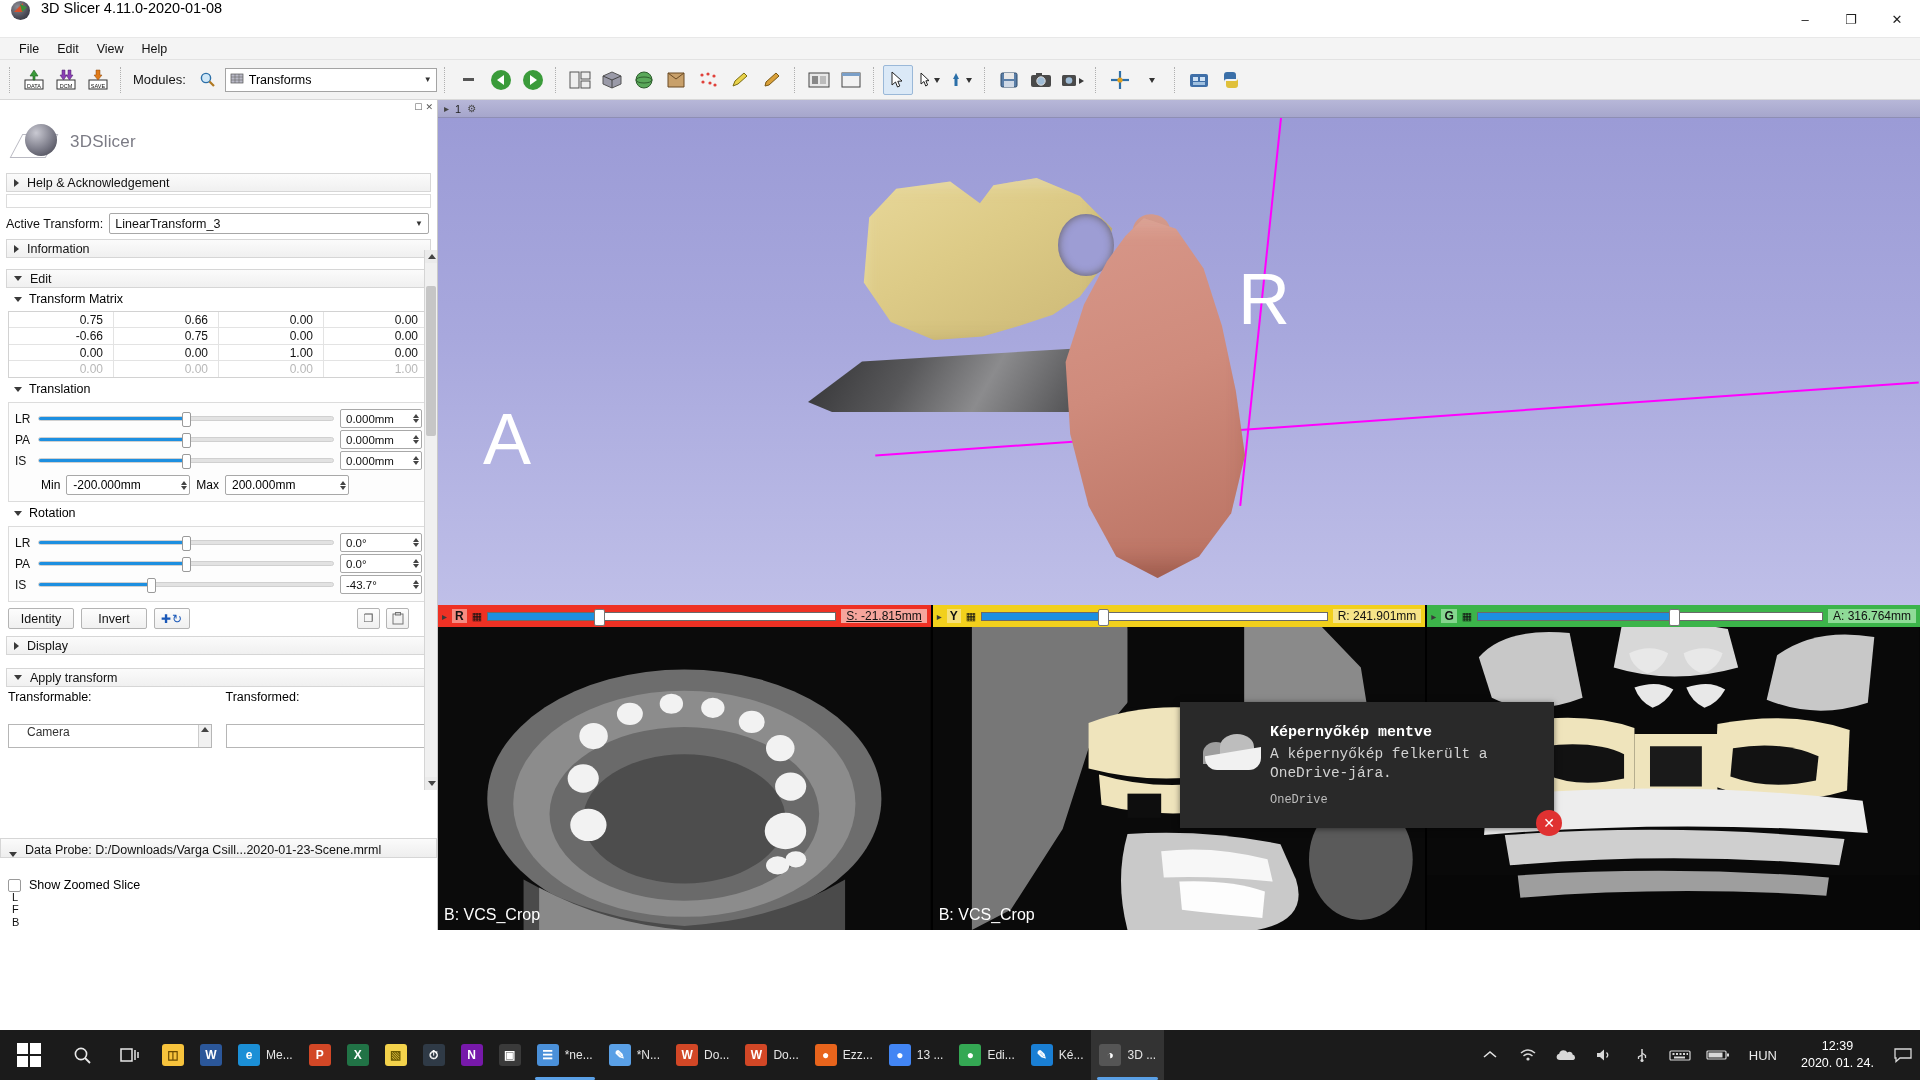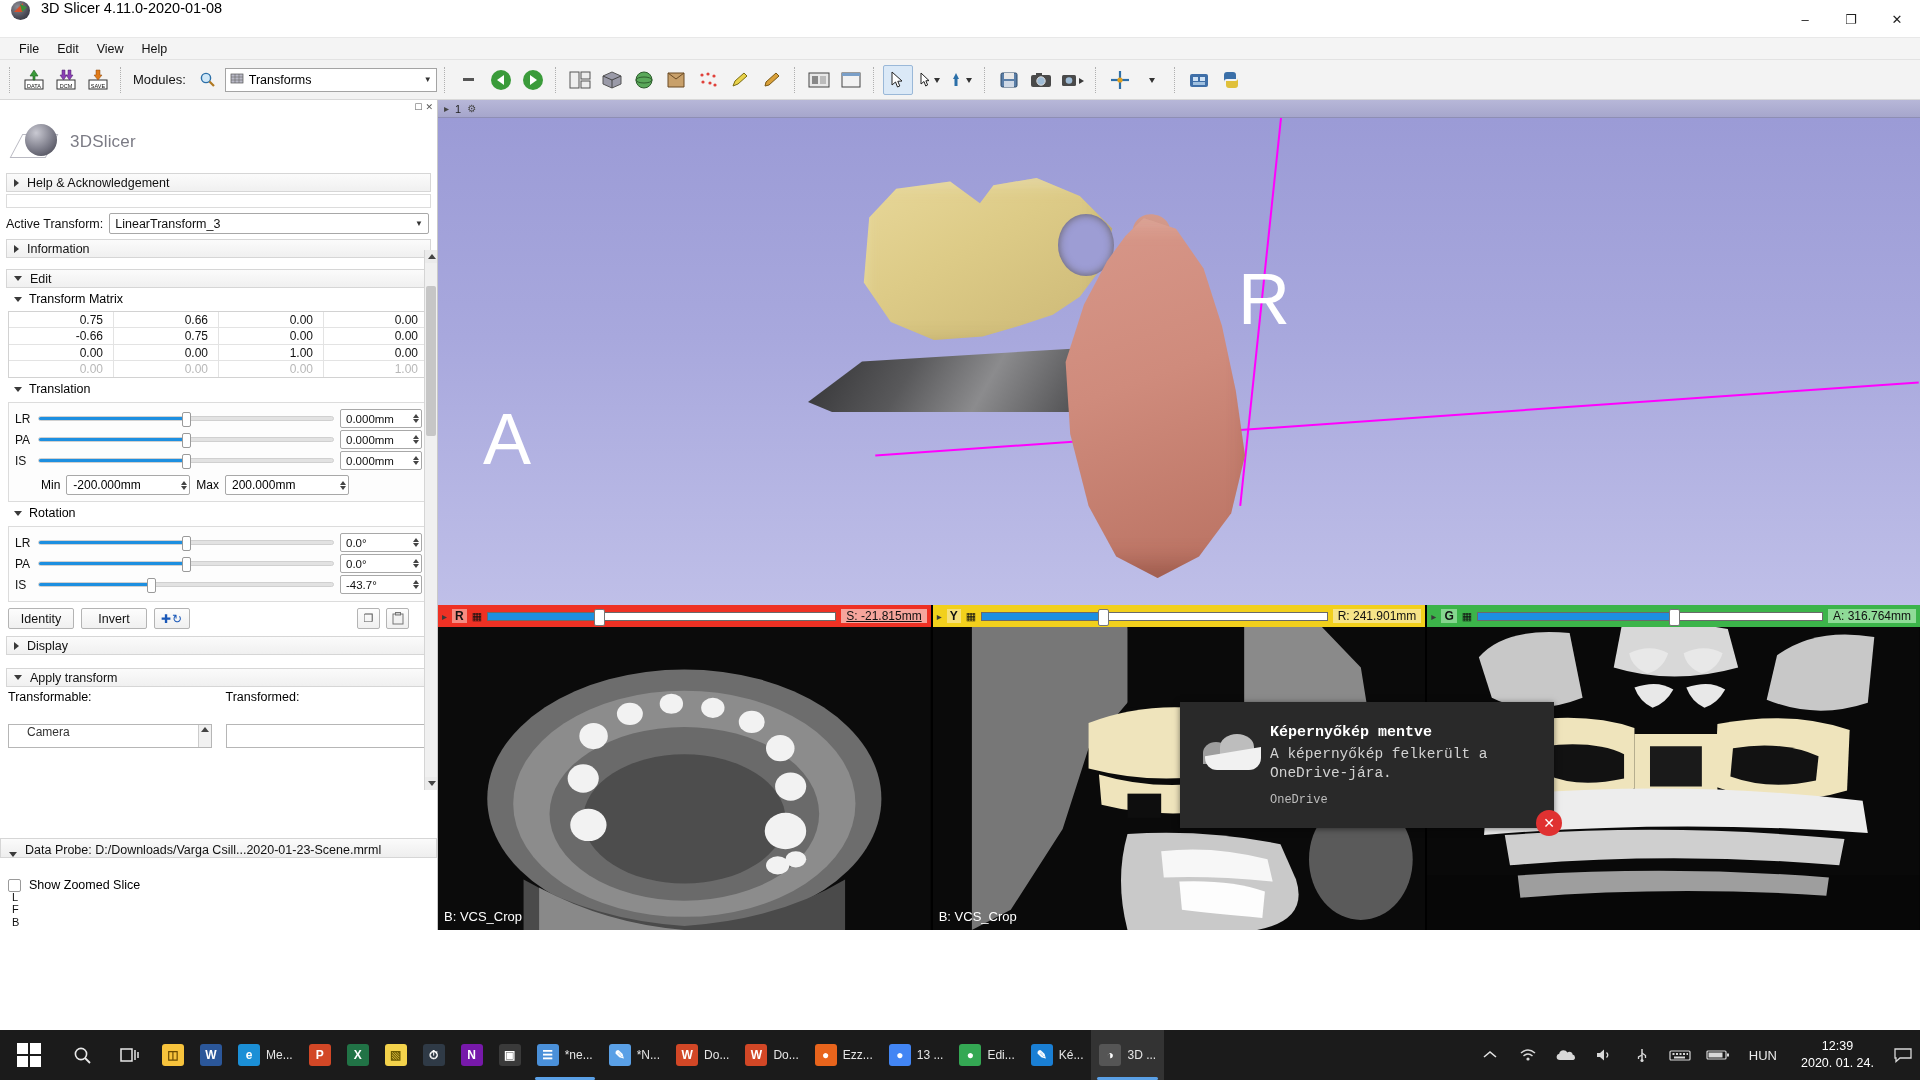--- a/index.html
+++ b/index.html
@@ -235,21 +235,21 @@
   .sbar.grn .slet { background: #86d68f; }
   .sbar .sgrid { font-size: 11px; color: #111; }
   .sbar .strack { position: relative; flex: 1; height: 9px; background: #fff; border: 1px solid #6a6a6a; }
   .sbar .sfill { position: absolute; left: 0; top: 0; bottom: 0; background: #1d8fe0; }
   .sbar .sknob { position: absolute; top: -4px; width: 11px; height: 17px; background: #fff; border: 1px solid #777; border-radius: 2px; }
   .sbar .sval { font-size: 12px; color: #111; padding: 0 5px; }
   .sbar.red .sval { background: #f6a59c; text-decoration: underline; }
   .sbar.yel .sval { background: #f6e488; }
   .sbar.grn .sval { background: #8fdb97; }
   .slice-img { position: absolute; left: 0; top: 22px; right: 0; bottom: 0; background: #000; overflow: hidden; }
-  .slice-label { position: absolute; left: 6px; bottom: 6px; color: #fff; font-size: 13px; }
+  .slice-label { position: absolute; left: 6px; bottom: 6px; color: #fff; font-size: 16px; }
 
   
   .toast {
     position: absolute; left: 1180px; top: 702px; width: 374px; height: 126px;
     background: #292929; box-shadow: 0 1px 6px rgba(0,0,0,.5); display: flex; padding: 16px 14px;
   }
   .toast-icon { width: 76px; display: flex; align-items: flex-start; justify-content: center; padding-top: 16px; }
   .cloud { position: relative; width: 62px; height: 36px; }
   .cloud .c1 { position: absolute; left: 4px; bottom: 0; width: 56px; height: 23px; background: #f1f1f1; border-radius: 0 0 12px 12px; clip-path: polygon(0 40%,100% 0,100% 100%,0 100%); }
   .cloud .c2 { position: absolute; left: 2px; top: 8px; width: 26px; height: 22px; background: #9d9d9d; border-radius: 50% 50% 0 0; }

